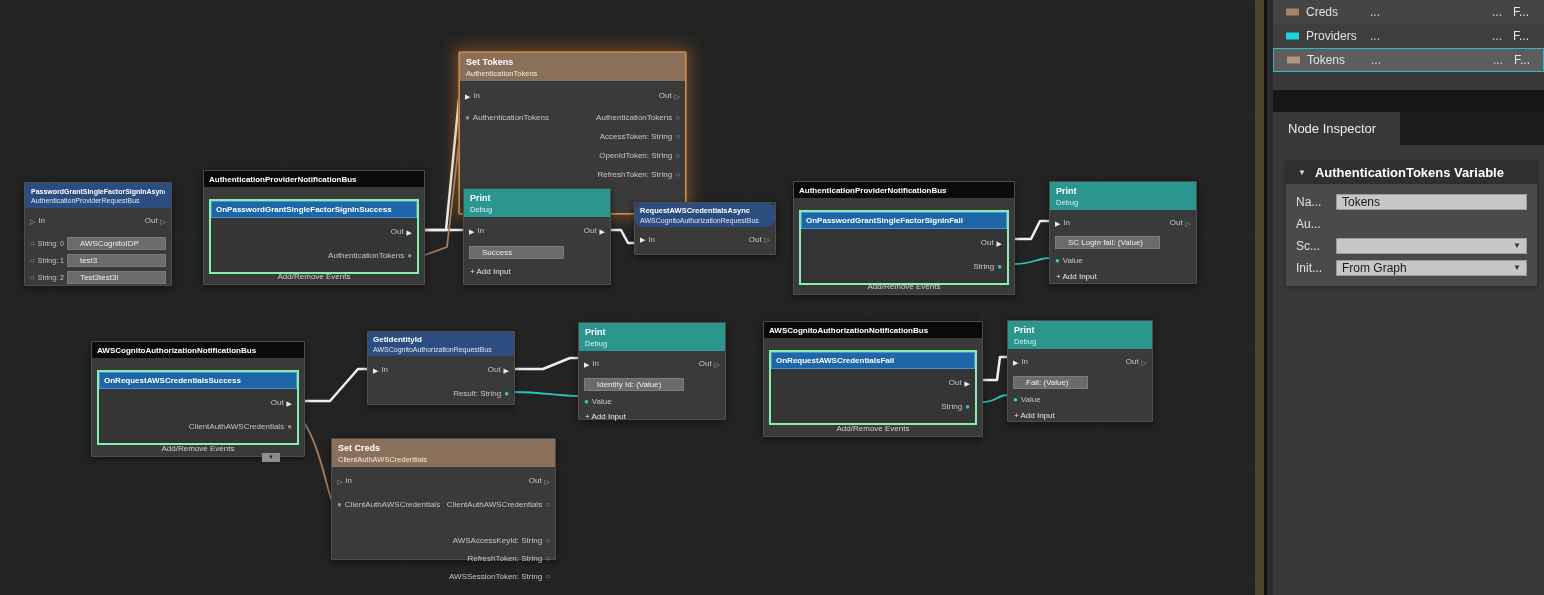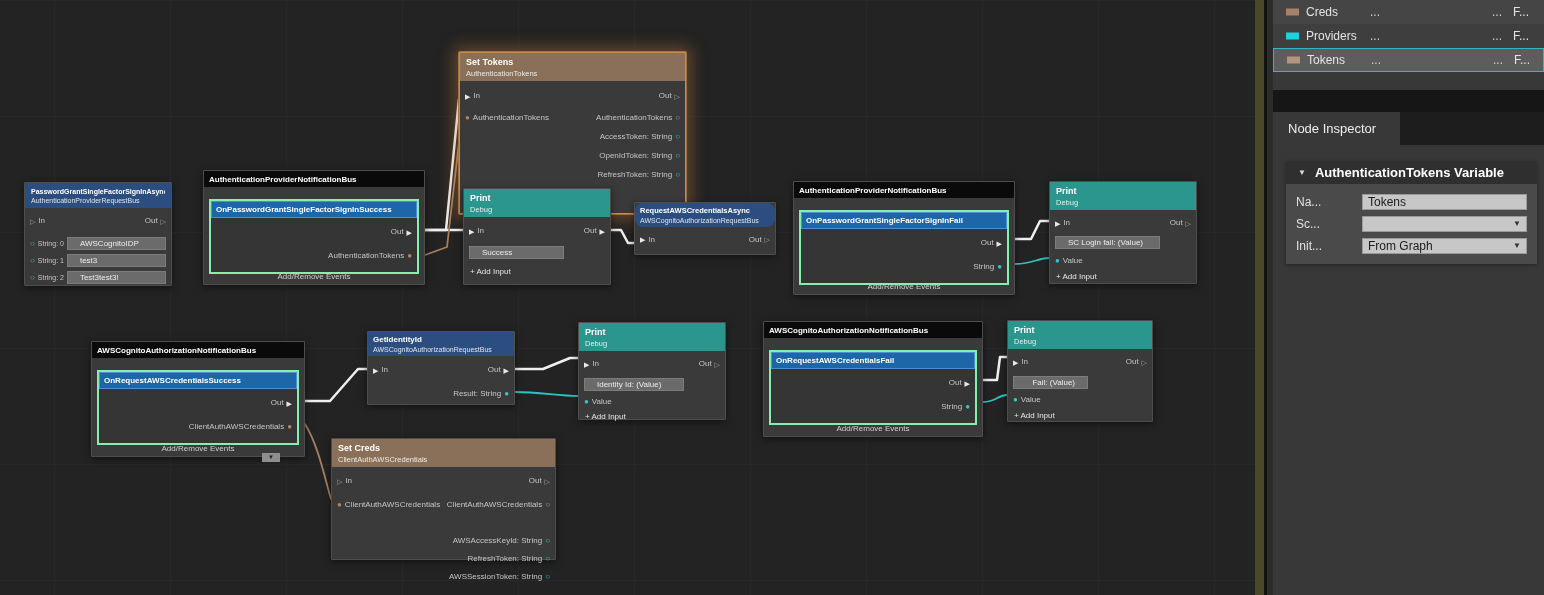--- a/index.html
+++ b/index.html
@@ -66,21 +66,21 @@
   .cInit{position:absolute;left:240px;top:50%;transform:translateY(-50%);}
   .swatch{position:absolute;left:13px;top:50%;transform:translateY(-50%);width:13px;height:7px;}
   .table-under{position:absolute;left:0;top:90px;width:271px;height:22px;background:#161616;}
   .tabbar{position:absolute;left:0;top:112px;width:271px;height:33px;background:#1d1d1d;}
   .tab{position:absolute;left:0;top:0;width:127px;height:33px;background:#383838;display:flex;align-items:center;padding-left:15px;font-size:13px;color:#ededed;}
   .insp-area{position:absolute;left:0;top:145px;width:271px;height:450px;background:#383838;}
   .insp-section{position:absolute;left:13px;top:16px;width:251px;box-shadow:0 1px 4px rgba(0,0,0,.35);}
   .sec-head{height:23px;background:#2f2f2f;display:flex;align-items:center;gap:9px;padding-left:12px;font-weight:bold;font-size:13px;color:#fff;}
   .sec-head .arrow{font-size:8px;color:#dcdcdc;}
   .sec-body{background:#4a4a4a;padding:8px 10px 9px;}
-  .frow{display:flex;align-items:center;height:19px;margin-bottom:3px;gap:26px;}
+  .frow{display:flex;align-items:center;height:19px;margin-bottom:3px;}
   .flabel{width:40px;font-size:12px;color:#e2e2e2;white-space:nowrap;overflow:hidden;}
   .ftext{flex:1;height:16px;background:#c7c7c7;border:1px solid #9a9a9a;color:#1c1c1c;font-size:12px;padding:0 5px;line-height:14px;white-space:nowrap;overflow:hidden;}
   .fselect{flex:1;height:16px;background:#c7c7c7;border:1px solid #9a9a9a;color:#1c1c1c;font-size:12px;padding:0 5px;line-height:14px;display:flex;align-items:center;justify-content:space-between;}
   .fselect .dd{font-size:8px;color:#333;}
   .fempty{flex:1;}
 </style>
 </head>
 <body>
 
 <div id="stage">
@@ -349,21 +349,21 @@
       <div class="prow spread" style="margin-top:8px;">
         <span class="grp">
             <span class="pin">▶</span>
             <span>In</span>
           </span>
         <span class="grp">
             <span>Out</span>
             <span class="pin hollow">▷</span>
           </span>
       </div>
-      <div class="vbox w95" style="margin-top:9px;width:75px;text-align:right;">Fail: (Value)</div>
+      <div class="vbox w95" style="margin-top:9px;width:75px;">Fail: (Value)</div>
       <div class="prow" style="margin-top:6px;">
         <span class="dot teal">●</span>
           <span>Value</span>
       </div>
       <div class="addinput" style="margin-top:6px;">+ Add Input</div>
     </div>
 
     <div class="node" style="left:331px;top:438px;width:225px;height:122px;">
       <div class="hdr hdr-brown">
         <div class="t">Set Creds</div>
@@ -444,20 +444,24 @@
     <div class="insp-area">
       <div class="insp-section">
         <div class="sec-head">
           <span class="arrow">▼</span>
           <span>AuthenticationTokens Variable</span>
         </div>
         <div class="sec-body">
           <div class="frow">
             <span class="flabel">Na...</span>
             <span class="ftext">Tokens</span>
+          </div>
+          <div class="frow">
+            <span class="flabel">Au...</span>
+            <span class="fempty"></span>
           </div>
           <div class="frow">
             <span class="flabel">Sc...</span>
             <span class="fselect">
               <span></span>
               <span class="dd">▼</span>
             </span>
           </div>
           <div class="frow" style="margin-bottom:0;">
             <span class="flabel">Init...</span>

